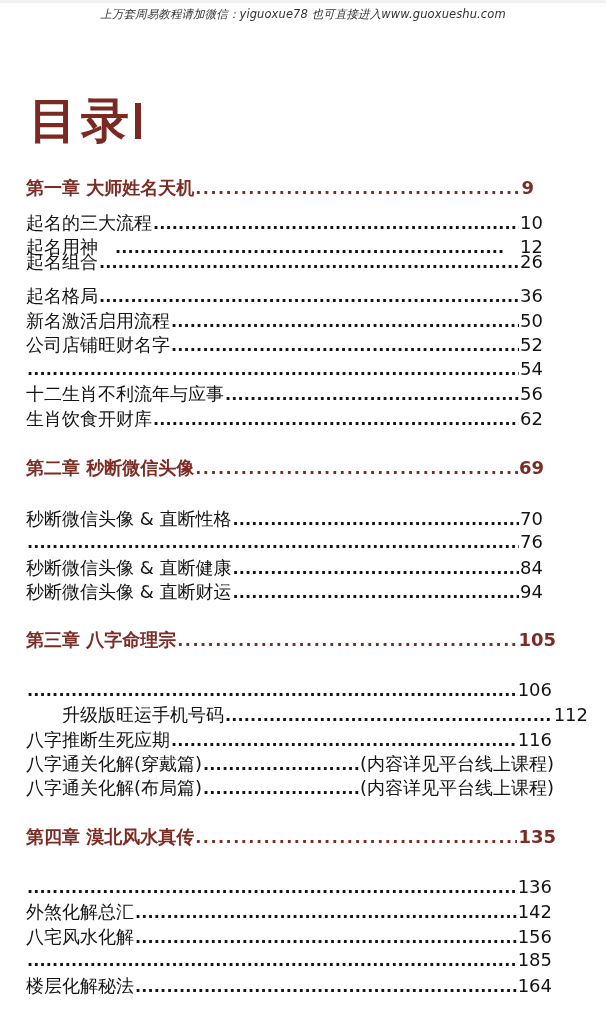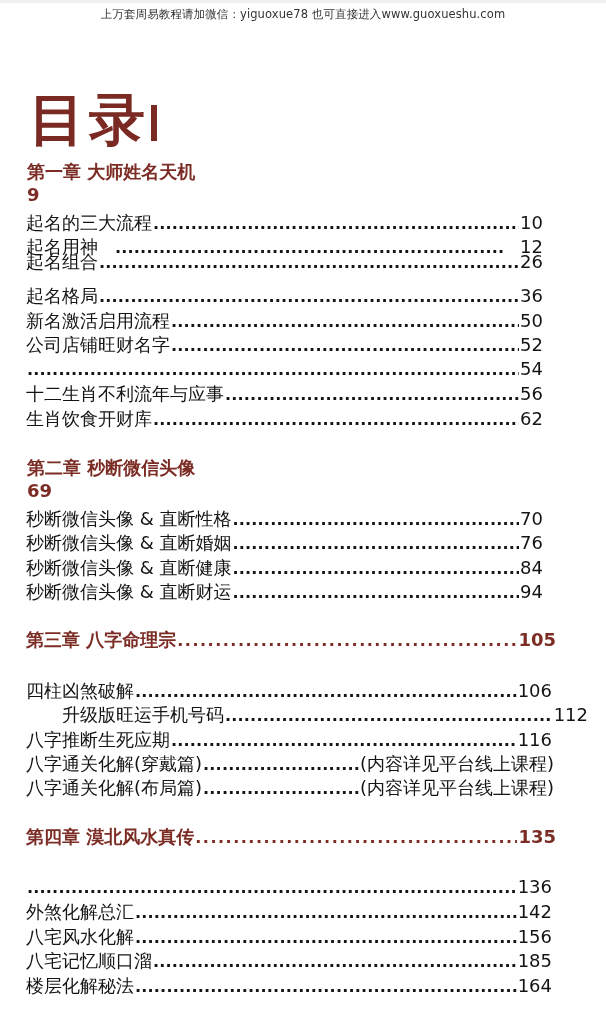--- a/index.html
+++ b/index.html
@@ -8,23 +8,24 @@
     font-family: "DejaVu Sans", "Liberation Sans", sans-serif;
     position: relative;
   }
   .topbar {
     position: absolute; left: 0; top: 0; width: 606px; height: 3px; background: #f1f1f4;
   }
   .watermark {
     position: absolute; top: 7px; left: 0; width: 606px; text-align: center;
     font-size: 11.5px; color: #333; letter-spacing: 0.1px;
     font-family: "DejaVu Sans", sans-serif;
+    font-style: italic;
   }
   .title {
-    position: absolute; left: 29px; top: 94px; font-size: 56px; font-weight: bold;
+    position: absolute; left: 29px; top: 94px; font-size: 48px; font-weight: bold;
     color: #7a2a22; letter-spacing: 4px; line-height: 52px;
   }
   .title-bar {
     display: inline-block; width: 6px; height: 36px; background: #7a2a22;
     vertical-align: -2px; margin-left: 2px;
   }
   .toc-row {
     position: absolute; left: 26px; display: flex; align-items: baseline; white-space: nowrap;
   }
   .toc-row .label { flex: 0 0 auto; }
@@ -41,21 +42,21 @@
 </head>
 <body>
 
 <div class="topbar"></div>
 <div class="watermark">上万套周易教程请加微信：yiguoxue78   也可直接进入www.guoxueshu.com</div>
 
 <div class="title">
   <span>目录</span><span class="title-bar"></span>
 </div>
 
-<div class="toc-row chapter" style="top:160px; width:508px;flex-direction:column;">
+<div class="toc-row chapter" style="top:176px; width:508px;">
   <span class="label">第一章 大师姓名天机</span>
   <span class="dots">........................................................................</span>
   <span class="page">9</span>
 </div>
 
 <div class="toc-row entry" style="top:211px; width:517px;justify-content:flex-end;">
   <span class="label">起名的三大流程</span>
   <span class="dots">........................................................................................</span>
   <span class="page">10</span>
 </div>
@@ -92,33 +93,32 @@
   <span class="label">十二生肖不利流年与应事</span>
   <span class="dots">........................................................................................</span>
   <span class="page">56</span>
 </div>
 <div class="toc-row entry" style="top:407px; width:517px;">
   <span class="label">生肖饮食开财库</span>
   <span class="dots">........................................................................................</span>
   <span class="page">62</span>
 </div>
 
-<div class="toc-row chapter" style="top:456px; width:518px;flex-direction:column;">
+<div class="toc-row chapter" style="top:456px; width:518px;">
   <span class="label">第二章 秒断微信头像</span>
   <span class="dots">........................................................................</span>
   <span class="page">69</span>
 </div>
 
 <div class="toc-row entry" style="top:507px; width:517px;">
   <span class="label">秒断微信头像 &amp; 直断性格</span>
   <span class="dots">........................................................................................</span>
   <span class="page">70</span>
 </div>
 <div class="toc-row entry" style="top:531px; width:517px;">
-  <span class="label">秒断微信头像 &amp; 直断婚姻</span>
   <span class="dots">........................................................................................</span>
   <span class="page">76</span>
 </div>
 <div class="toc-row entry" style="top:556px; width:517px;">
   <span class="label">秒断微信头像 &amp; 直断健康</span>
   <span class="dots">........................................................................................</span>
   <span class="page">84</span>
 </div>
 <div class="toc-row entry" style="top:580px; width:517px;">
   <span class="label">秒断微信头像 &amp; 直断财运</span>
@@ -126,21 +126,20 @@
   <span class="page">94</span>
 </div>
 
 <div class="toc-row chapter" style="top:628px; width:530px;">
   <span class="label">第三章 八字命理宗</span>
   <span class="dots">........................................................................</span>
   <span class="page">105</span>
 </div>
 
 <div class="toc-row entry" style="top:679px; width:526px;">
-  <span class="label">四柱凶煞破解</span>
   <span class="dots">........................................................................................</span>
   <span class="page">106</span>
 </div>
 <div class="toc-row entry" style="top:703px; width:526px;margin-left:36px;">
   <span class="label">升级版旺运手机号码</span>
   <span class="dots">........................................................................................</span>
   <span class="page">112</span>
 </div>
 <div class="toc-row entry" style="top:728px; width:526px;">
   <span class="label">八字推断生死应期</span>
@@ -172,21 +171,20 @@
   <span class="label">外煞化解总汇</span>
   <span class="dots">........................................................................................</span>
   <span class="page">142</span>
 </div>
 <div class="toc-row entry" style="top:925px; width:526px;">
   <span class="label">八宅风水化解</span>
   <span class="dots">........................................................................................</span>
   <span class="page">156</span>
 </div>
 <div class="toc-row entry" style="top:949px; width:526px;">
-  <span class="label">八宅记忆顺口溜</span>
   <span class="dots">........................................................................................</span>
   <span class="page">185</span>
 </div>
 <div class="toc-row entry" style="top:974px; width:526px;">
   <span class="label">楼层化解秘法</span>
   <span class="dots">........................................................................................</span>
   <span class="page">164</span>
 </div>
 
 </body></html>

